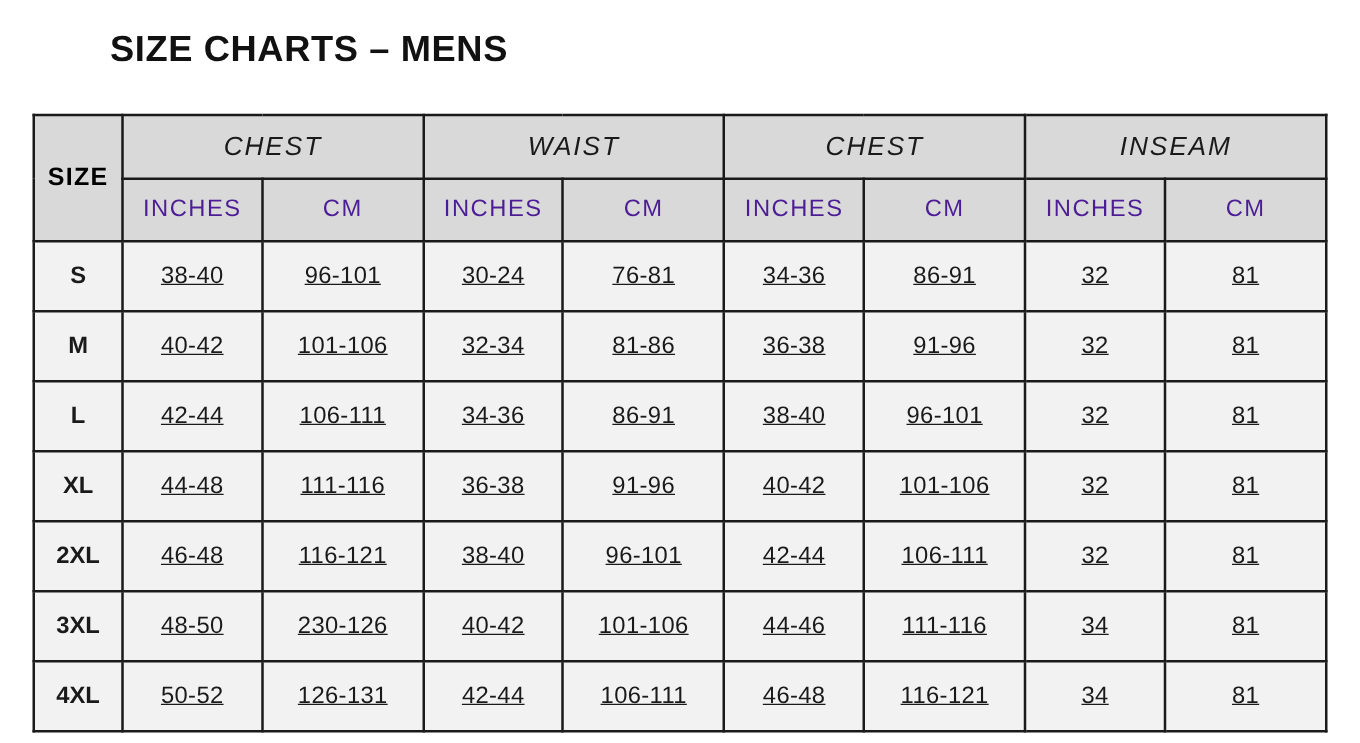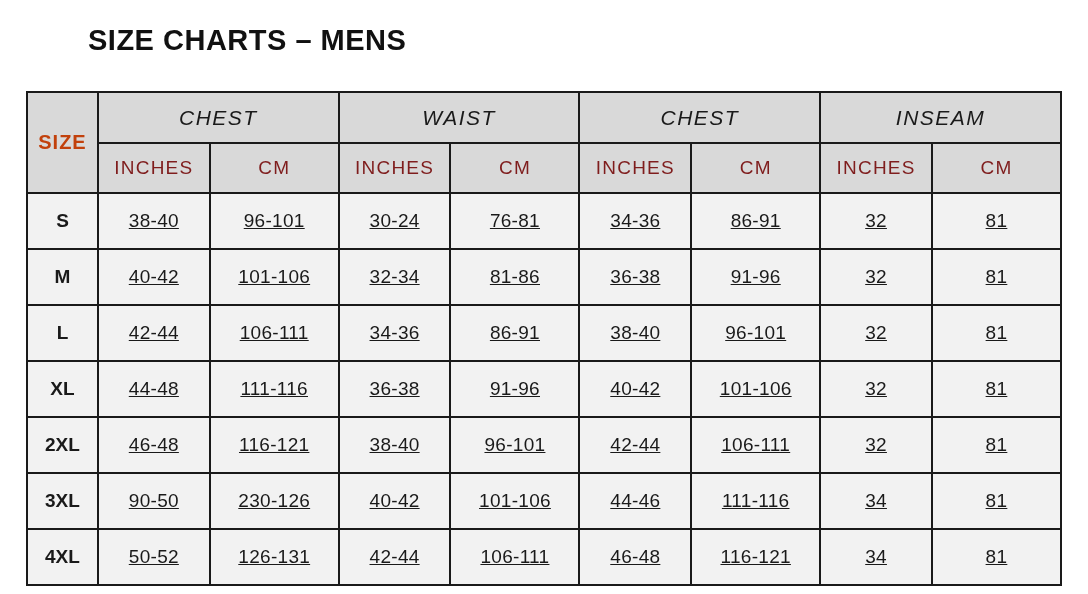--- a/index.html
+++ b/index.html
@@ -54,28 +54,28 @@
     letter-spacing: 1.5px;
     height: 49px;
     color: #1a1a1a;
     font-style: italic;
   }
   .hdr-size {
     background: #d9d9d9;
     font-size: 20px;
     font-weight: bold !important;
     letter-spacing: 1px;
-    color: #c2410c;
+    color: #000000;
   }
   .hdr-unit {
     background: #d9d9d9;
     font-size: 19px;
     letter-spacing: 1.2px;
     height: 48px;
-    color: #7f1d1d;
+    color: #4c1d95;
   }
   .cell-size {
     font-size: 19px;
     font-weight: bold !important;
     background: #f2f2f2;
     height: 54px;
   }
   .cell-val {
     font-size: 19px;
     background: #f2f2f2;
@@ -176,21 +176,21 @@
         <td class="cell-val">116-121</td>
         <td class="cell-val">38-40</td>
         <td class="cell-val">96-101</td>
         <td class="cell-val">42-44</td>
         <td class="cell-val">106-111</td>
         <td class="cell-val">32</td>
         <td class="cell-val">81</td>
       </tr>
       <tr>
         <td class="cell-size">3XL</td>
-        <td class="cell-val">90-50</td>
+        <td class="cell-val">48-50</td>
         <td class="cell-val">230-126</td>
         <td class="cell-val">40-42</td>
         <td class="cell-val">101-106</td>
         <td class="cell-val">44-46</td>
         <td class="cell-val">111-116</td>
         <td class="cell-val">34</td>
         <td class="cell-val">81</td>
       </tr>
       <tr>
         <td class="cell-size">4XL</td>

